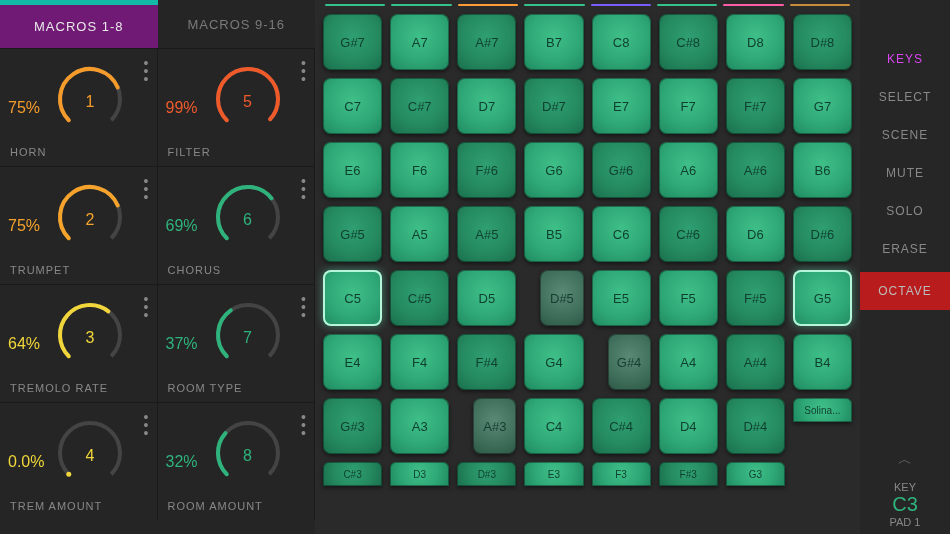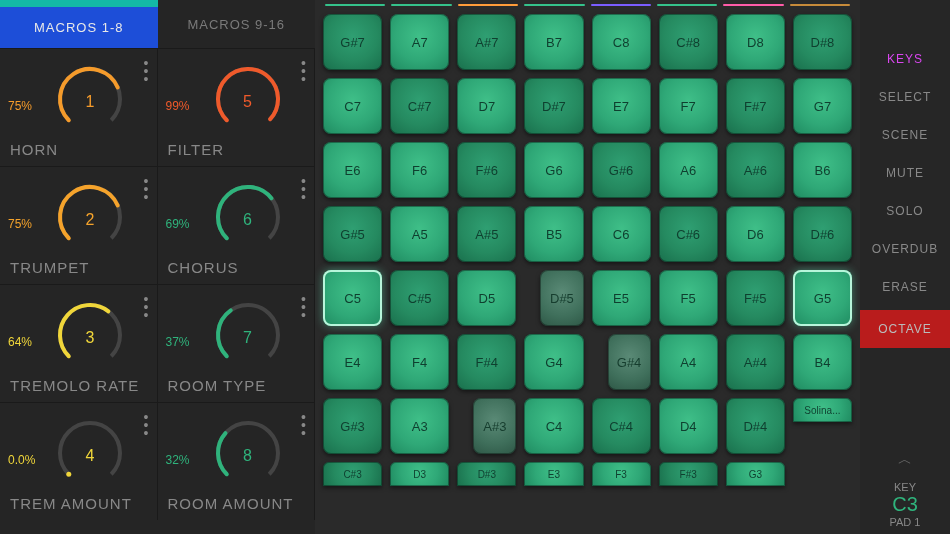--- a/index.html
+++ b/index.html
@@ -3,31 +3,31 @@
 <meta charset="utf-8">
 <style>
   * { margin:0; padding:0; box-sizing:border-box; font-family: -apple-system, Helvetica, Arial, sans-serif; }
   body { background:#2a2a2a; width:950px; height:534px; overflow:hidden; color:#ccc; }
   .app { display:flex; height:100%; }
 
   
   .left { width:315px; background:#252525; display:flex; flex-direction:column; }
   .tabs { display:flex; height:48px; }
   .tab { flex:1; display:flex; align-items:center; justify-content:center; font-size:13px; letter-spacing:1px; cursor:pointer; }
-  .tab.active { background:#1d4ed8; color:#e8e8e8; border-top:7px solid #14b8a6;}
+  .tab.active { background:#701a75; color:#e8e8e8; border-top:5px solid #14b8a6;}
   .tab.inactive { color:#7a7a7a; }
 
   .macro-grid { display:grid; grid-template-columns:1fr 1fr; }
   .macro { position:relative; height:118px; border-top:1px solid #1a1a1a; border-right:1px solid #1a1a1a; padding:8px 10px 6px 10px; }
   .macro .more { position:absolute; top:8px; right:8px; color:#888; font-size:14px; line-height:4px; letter-spacing:0; cursor:pointer; }
   .macro .more span{display:block;margin:4px 0;}
-  .macro .pct { position:absolute; left:8px; top:50px; font-size:12px; font-weight:400;}
+  .macro .pct { position:absolute; left:8px; top:50px; font-size:16px; font-weight:400;}
   .macro .dial { position:absolute; left:50px; top:10px; width:80px; height:80px; }
   .macro .num { position:absolute; left:0; right:0; top:34px; text-align:center; font-size:16px;}
-  .macro .label { position:absolute; left:10px; bottom:8px; font-size:15px; letter-spacing:1px; color:#888; }
+  .macro .label { position:absolute; left:10px; bottom:8px; font-size:11px; letter-spacing:1px; color:#888; }
 
   
   .center { flex:1; padding:4px 8px 0 8px; display:flex; flex-direction:column; }
   .colorstrip { display:flex; gap:6px; height:4px; margin-bottom:6px; padding:0 2px;}
   .colorstrip div{ flex:1; height:2px; border-radius:2px;}
   .pads { display:grid; grid-template-columns:repeat(8,1fr); gap:8px; }
   .pad { height:56px; border-radius:8px; display:flex; align-items:center; justify-content:center; font-size:13px; color:#0f3f2f; font-weight:500; cursor:pointer;
          background:radial-gradient(circle at 50% 40%, #3fbf88 0%, #2fa877 55%, #1f8a60 100%);
          box-shadow: inset 0 0 0 1px rgba(0,0,0,.35), 0 2px 4px rgba(0,0,0,.5);
   }
@@ -241,21 +241,20 @@
         <div class="pad last">G3</div>
       </div>
   </div>
 
   <div class="right" id="right">
       <div class="btn active">KEYS</div>
       <div class="btn">SELECT</div>
       <div class="btn">SCENE</div>
       <div class="btn">MUTE</div>
       <div class="btn">SOLO</div>
-      <div class="btn">OVERDUB</div>
       <div class="btn">ERASE</div>
       <div class="btn boxed">OCTAVE</div>
       <div class="spacer"></div>
       <div class="chev">︿</div>
       <div class="oct">
         <div>KEY</div>
         <div class="keyval">C3</div>
         <div>PAD 1</div>
       </div>
     </div>

